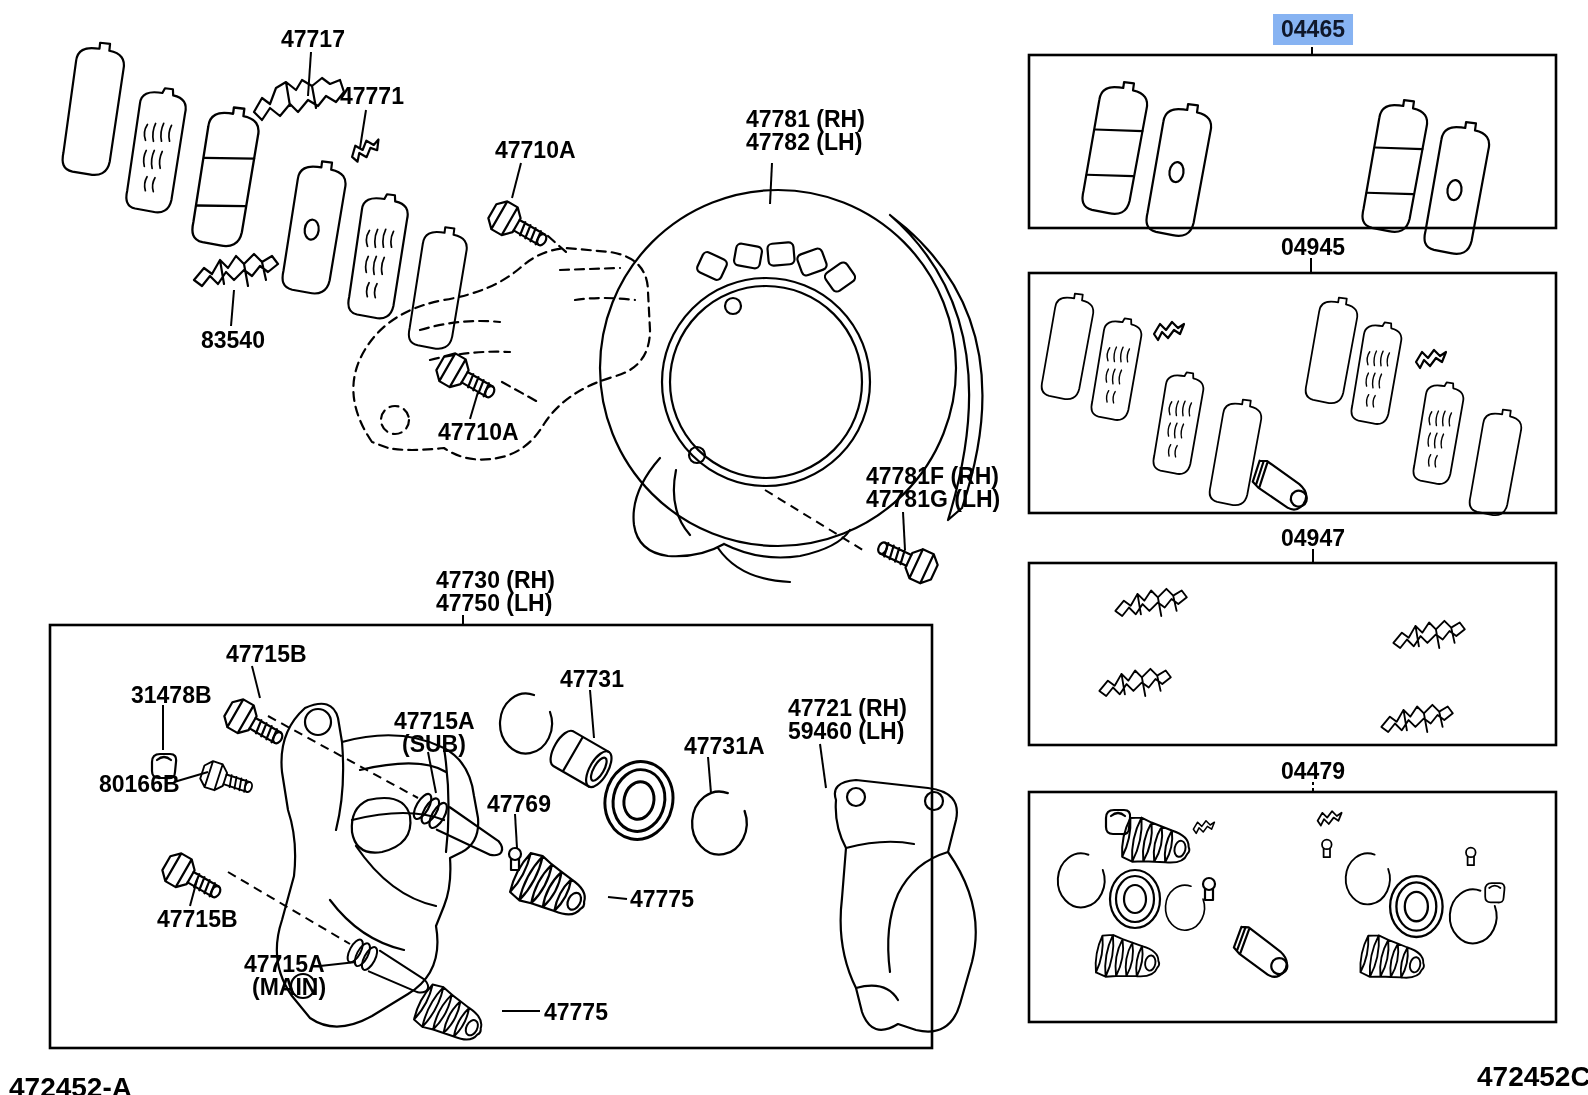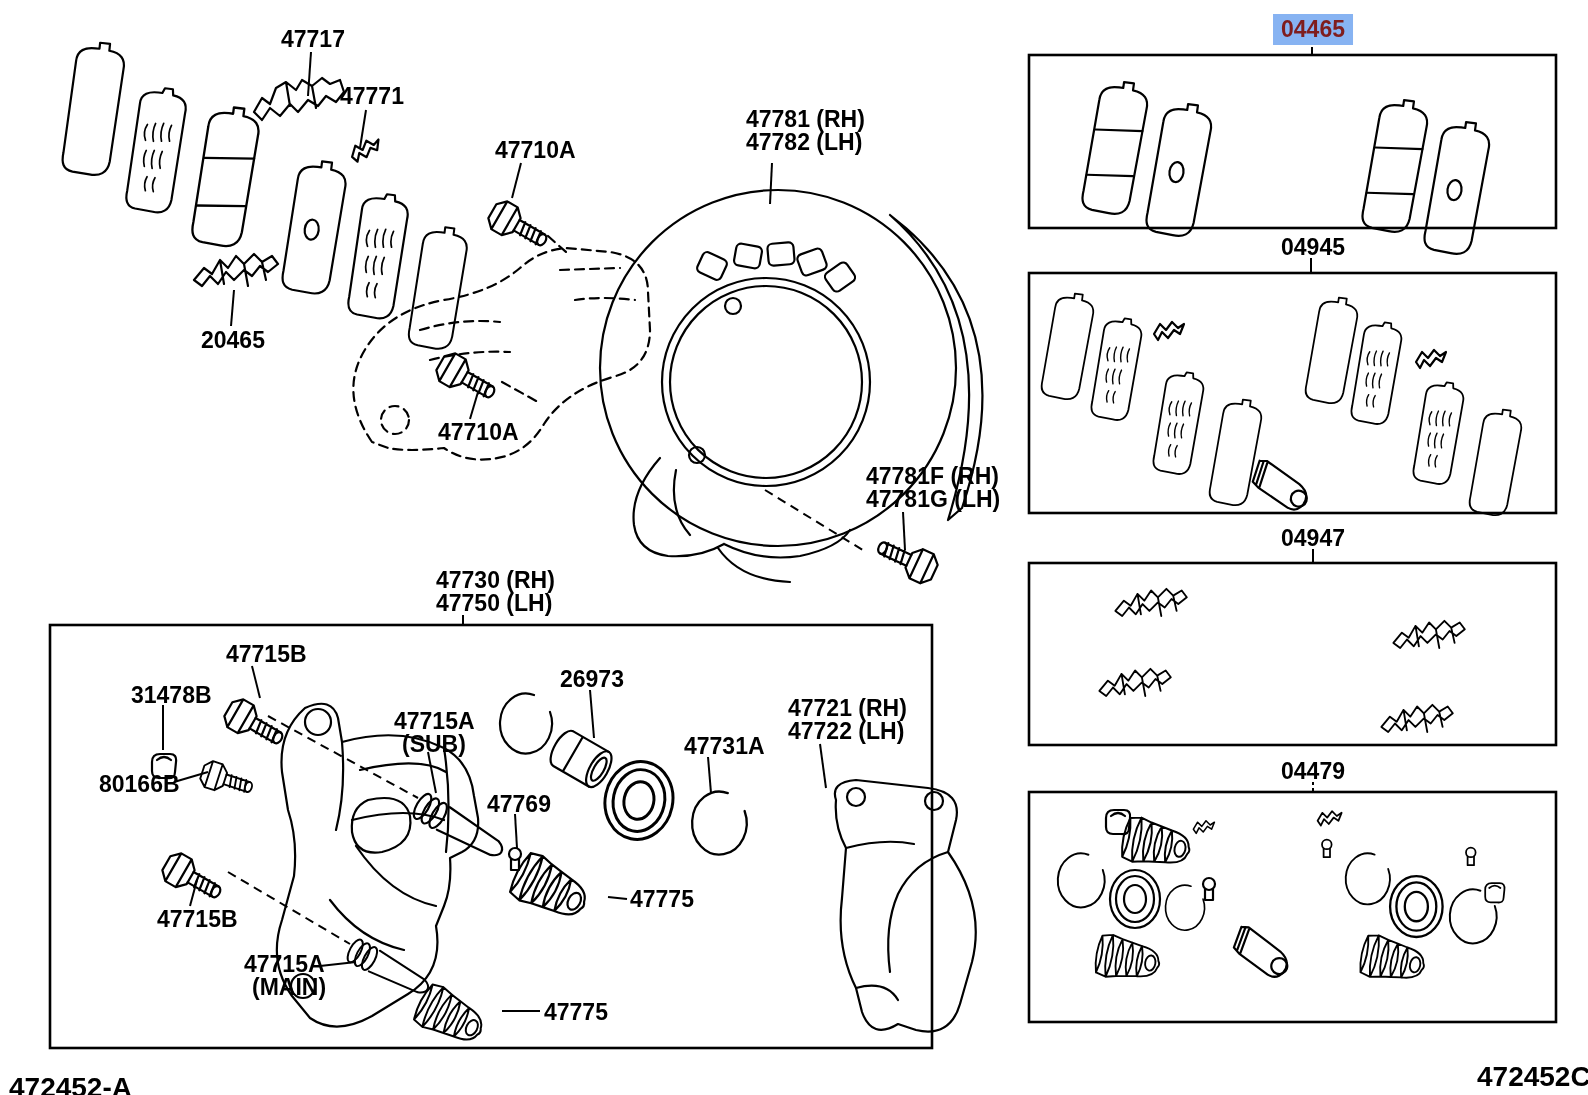--- a/index.html
+++ b/index.html
@@ -253,21 +253,21 @@
   <span>47771</span>
 </div>
 <div class="plabel" style="left:495px;top:139px">
   <span>47710A</span>
 </div>
 <div class="plabel" style="left:746px;top:108px">
   <span>47781 (RH)</span>
   <span>47782 (LH)</span>
 </div>
 <div class="plabel" style="left:201px;top:329px">
-  <span>20465</span>
+  <span>83540</span>
 </div>
 <div class="plabel" style="left:438px;top:421px">
   <span>47710A</span>
 </div>
 <div class="plabel" style="left:866px;top:465px">
   <span>47781F (RH)</span>
   <span>47781G (LH)</span>
 </div>
 <div class="plabel" style="left:436px;top:569px">
   <span>47730 (RH)</span>
@@ -280,47 +280,47 @@
   <span>31478B</span>
 </div>
 <div class="plabel" style="left:99px;top:773px">
   <span>80166B</span>
 </div>
 <div class="plabel" style="left:394px;top:710px">
   <span>47715A</span>
   <span class="subline">(SUB)</span>
 </div>
 <div class="plabel" style="left:560px;top:668px">
-  <span>26973</span>
+  <span>47731</span>
 </div>
 <div class="plabel" style="left:487px;top:793px">
   <span>47769</span>
 </div>
 <div class="plabel" style="left:684px;top:735px">
   <span>47731A</span>
 </div>
 <div class="plabel" style="left:788px;top:697px">
   <span>47721 (RH)</span>
-  <span>47722 (LH)</span>
+  <span>59460 (LH)</span>
 </div>
 <div class="plabel" style="left:630px;top:888px">
   <span>47775</span>
 </div>
 <div class="plabel" style="left:157px;top:908px">
   <span>47715B</span>
 </div>
 <div class="plabel" style="left:244px;top:953px">
   <span>47715A</span>
   <span class="subline">(MAIN)</span>
 </div>
 <div class="plabel" style="left:544px;top:1001px">
   <span>47775</span>
 </div>
 
-<div class="klabel hl" style="left: 1313px; top: 14px; background-color: rgb(135, 179, 242); color: #7f1d1d;">
+<div class="klabel hl" style="left: 1313px; top: 14px; background-color: rgb(135, 179, 242); color: #0f172a;">
   <span>04465</span>
 </div>
 <div class="klabel" style="left:1313px;top:235px">
   <span>04945</span>
 </div>
 <div class="klabel" style="left:1313px;top:526px">
   <span>04947</span>
 </div>
 <div class="klabel" style="left:1313px;top:759px">
   <span>04479</span>

